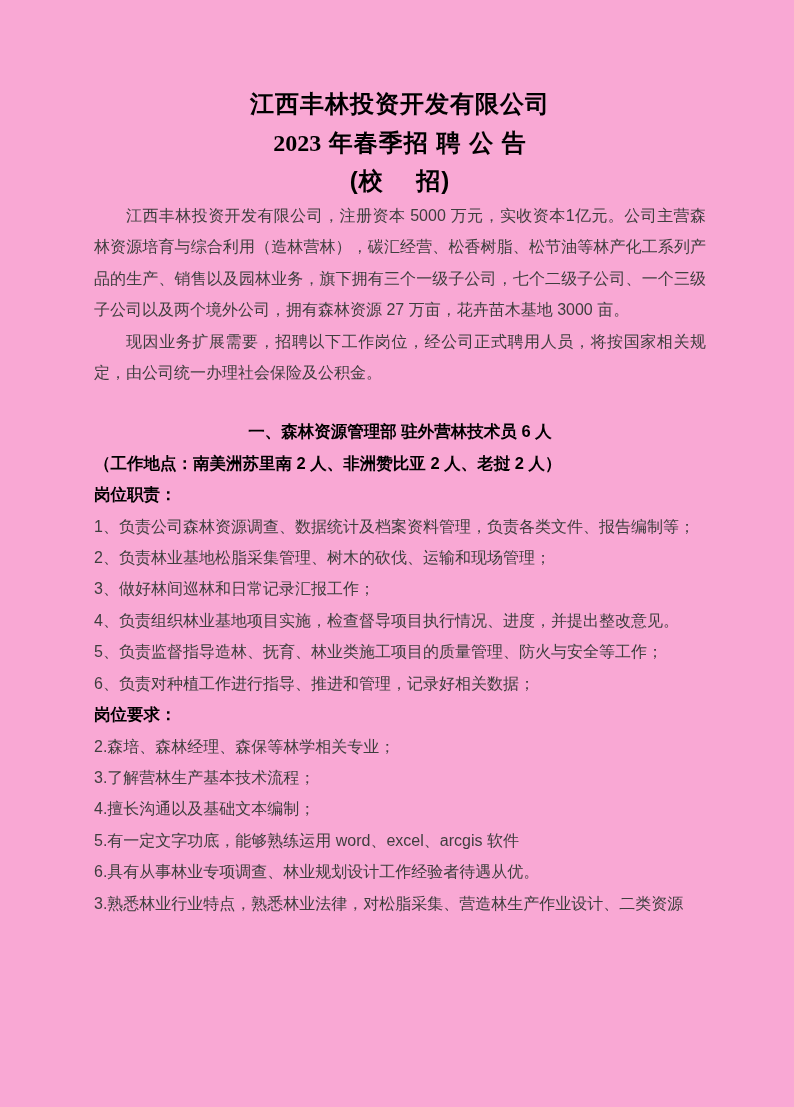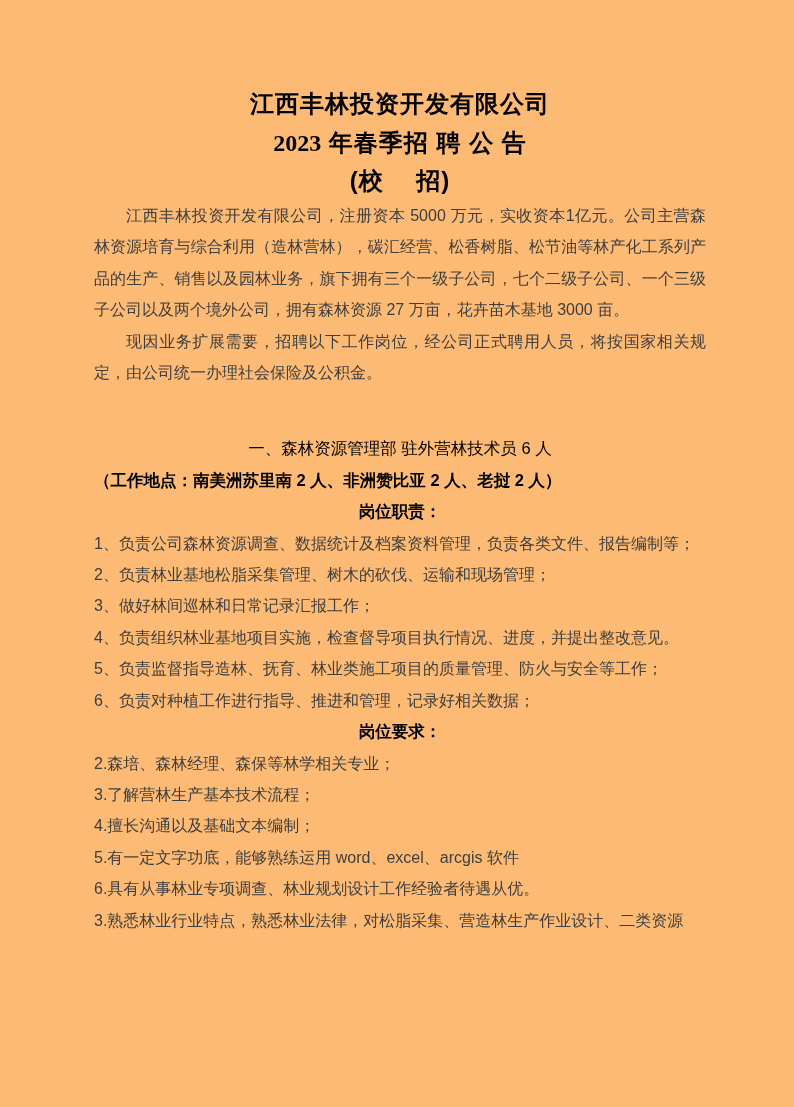--- a/index.html
+++ b/index.html
@@ -2,21 +2,21 @@
 <html><head>
 <meta charset="utf-8">
 <style>
   html, body { margin: 0; padding: 0; background: #ffffff; }
   .page {
     position: relative;
     width: 794px;
     height: 1107px;
     box-sizing: border-box;
     padding: 84px 88px 0 94px;
-    background: #fdba74;
+    background: #f9a8d4;
     overflow: hidden;
     font-family: "Liberation Sans", "DejaVu Sans", sans-serif;
     color: #3e3e3e;
   }
   .title-block { text-align: center; }
   .doc-title {
     font-size: 24px;
     font-weight: 700;
     color: #000000;
     line-height: 40px;
@@ -37,40 +37,40 @@
     margin: 0;
     font-size: 16px;
     line-height: 31.4px;
     text-align: justify;
     text-indent: 2em;
     color: #3e3e3e;
   }
   .para-first { }
   .para-second { }
   .section-heading {
-    margin-top: 45px;
+    margin-top: 28px;
     font-size: 16.5px;
-    font-weight: 400;
+    font-weight: 700;
     color: #000000;
     line-height: 31.4px;
     text-align: center;
   }
   .section-subheading {
     font-size: 16.5px;
     font-weight: 700;
     color: #000000;
     line-height: 31.4px;
     text-align: left;
   }
   .block-label {
     font-size: 16.5px;
     font-weight: 700;
     color: #000000;
     line-height: 31.4px;
-    text-align: center;
+    text-align: left;
   }
   .list-item {
     font-size: 16px;
     line-height: 31.4px;
     color: #3e3e3e;
     white-space: nowrap;
   }
 </style>
 </head>
 <body>

